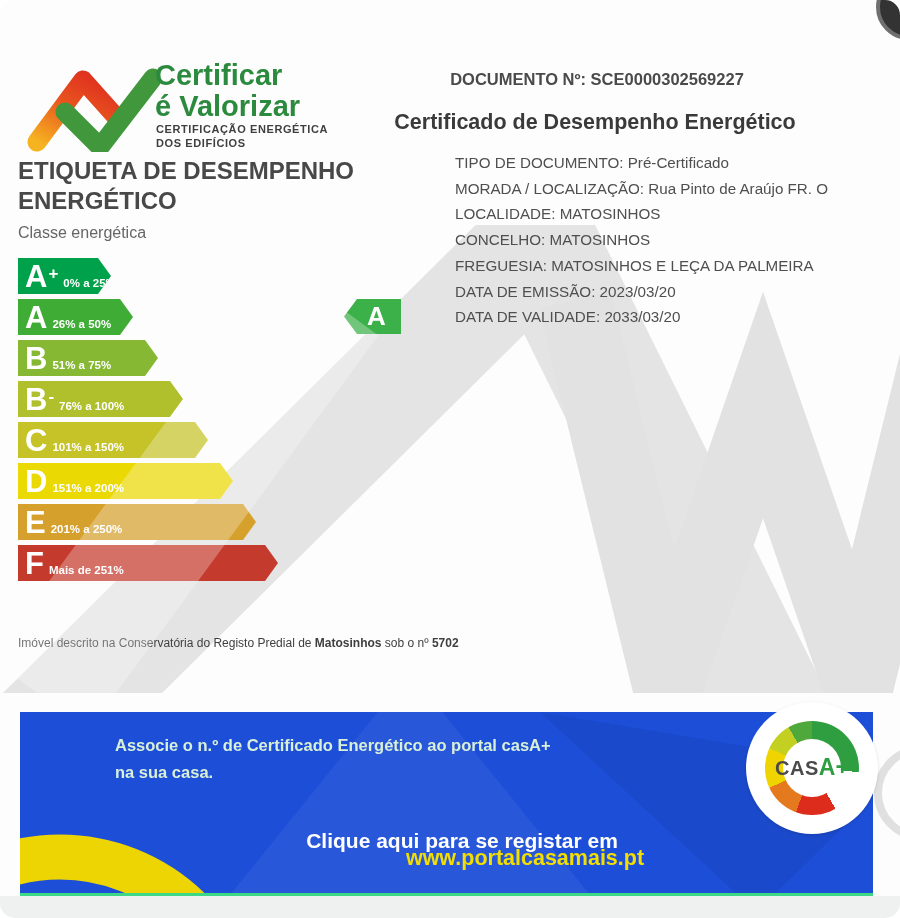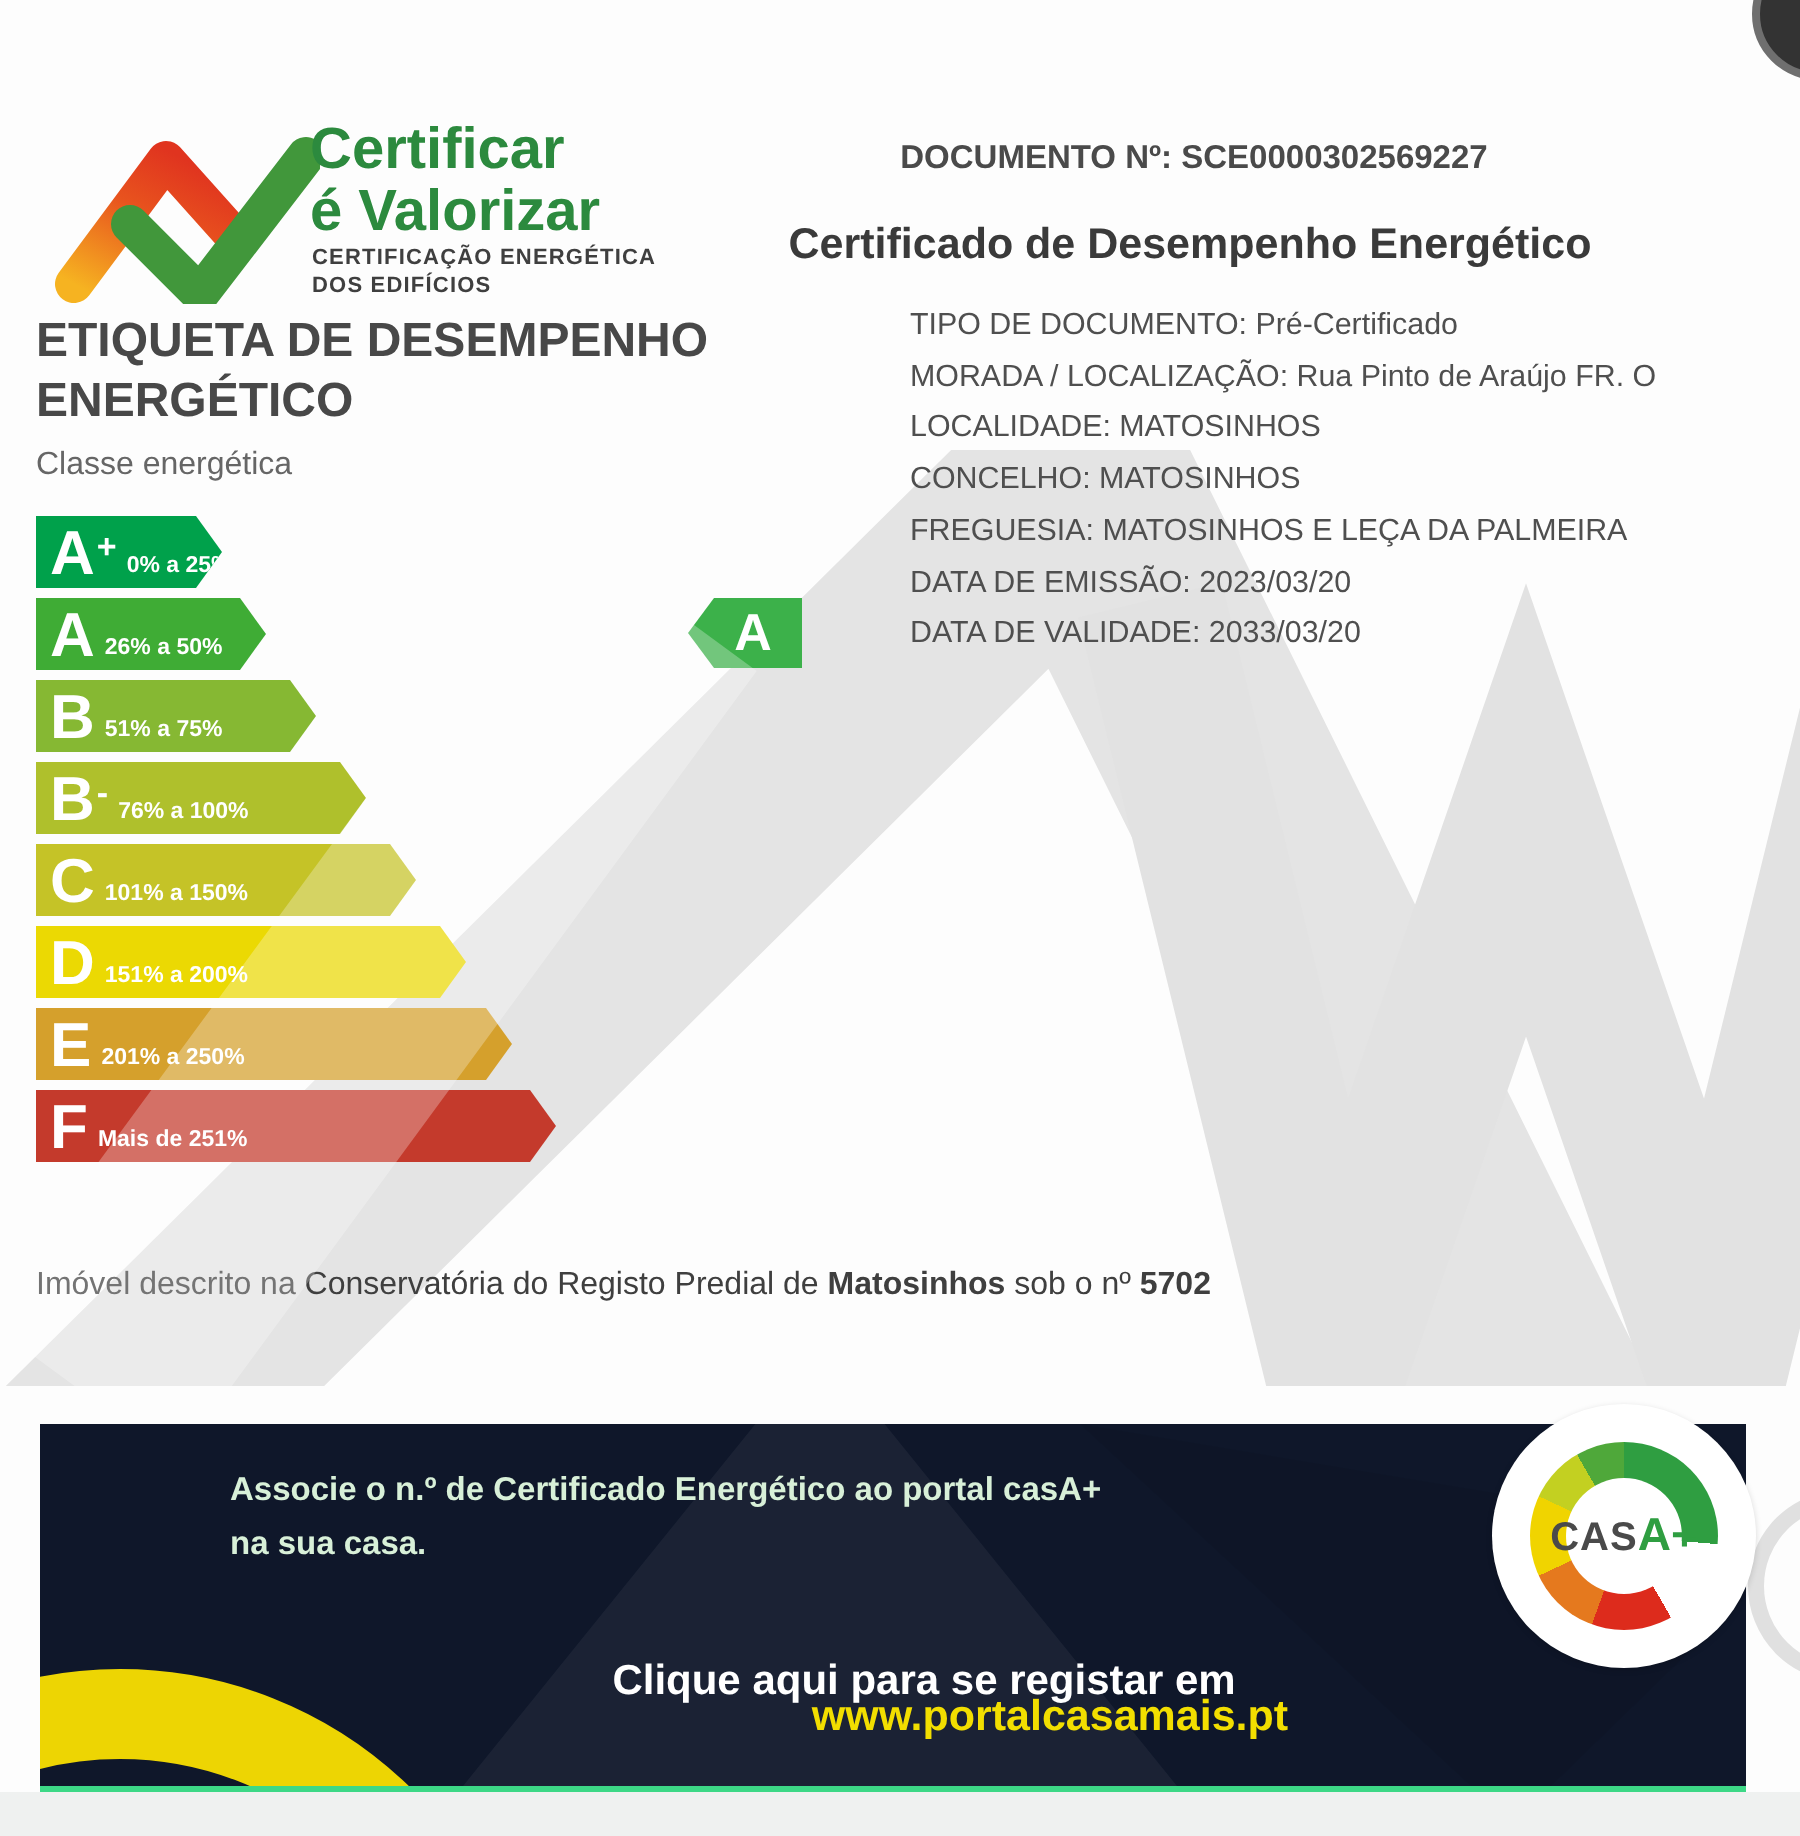--- a/index.html
+++ b/index.html
@@ -1,17 +1,17 @@
 <!DOCTYPE html>
 <html><head>
 <meta charset="utf-8">
 <style>
   html,body{margin:0;padding:0;background:#fff;}
   .page{position:relative;width:900px;height:918px;overflow:hidden;background:#fdfdfd;
-        font-family:"Liberation Sans", sans-serif;}
+        font-family:"Liberation Sans", sans-serif;border-radius:15px;}
   .abs{position:absolute;}
   
   .logo-icon{left:25px;top:50px;width:135px;height:102px;}
   .logo-title{left:155px;top:60px;font-size:29px;font-weight:bold;color:#2C8A3E;line-height:31px;white-space:nowrap;}
   .logo-sub{left:156px;font-size:11px;font-weight:bold;color:#3f3f3f;letter-spacing:.6px;white-space:nowrap;}
   
   .doc-number{left:397px;top:70px;width:400px;text-align:center;font-size:16.5px;font-weight:bold;color:#4a4a4a;}
   .doc-title{left:330px;top:110px;width:530px;text-align:center;font-size:21.5px;font-weight:bold;color:#3a3a3a;}
   .doc-fields{left:455px;top:150px;font-size:15.2px;color:#4f4f4f;line-height:25.7px;}
   
@@ -26,21 +26,21 @@
        clip-path:polygon(0 0,calc(100% - 13px) 0,100% 50%,calc(100% - 13px) 100%,0 100%);}
   .bar .bl{font-size:31px;font-weight:bold;line-height:34px;padding-left:7px;}
   .bar .bl sup{font-size:17px;font-weight:bold;vertical-align:8px;margin-left:1px;}
   .bar .br{font-size:11.5px;font-weight:bold;padding:0 0 5px 5px;white-space:nowrap;}
   .class-badge{left:344px;top:299px;width:57px;height:35px;background:#3CB14A;z-index:2;
        clip-path:polygon(13px 0,100% 0,100% 100%,13px 100%,0 50%);
        display:flex;align-items:center;justify-content:center;}
   .class-badge span{color:#fff;font-size:26px;font-weight:bold;padding-left:8px;}
   
   .perito{left:455px;top:592px;font-size:15.2px;color:#555;z-index:2;}
-  .property{left:18px;top:630px;font-size:16px;color:#3f3f3f;line-height:26px;z-index:2;}
+  .property{left:18px;top:630px;font-size:12px;color:#3f3f3f;line-height:26px;z-index:2;}
   .property b{font-weight:bold;}
   
   .banner{left:20px;top:712px;width:853px;height:181px;background:#0C8C41;overflow:hidden;z-index:2;
           border-bottom:3px solid #3DD886;}
   .banner .facet1{position:absolute;left:180px;top:-40px;width:420px;height:260px;background:rgba(255,255,255,.05);
           clip-path:polygon(0 100%,50% 0,100% 100%);}
   .banner .facet2{position:absolute;left:520px;top:0;width:360px;height:200px;background:rgba(0,0,0,.06);
           clip-path:polygon(0 0,100% 30%,60% 100%);}
   .banner .intro{position:absolute;left:95px;top:20px;font-size:16.5px;font-weight:bold;color:#D8F0D8;line-height:27px;}
   .banner .cta{position:absolute;left:192px;top:117px;width:500px;text-align:center;font-size:21px;font-weight:bold;color:#fff;}
@@ -146,21 +146,21 @@
 
   <svg class="abs wm-over" width="900" height="468" viewBox="0 0 900 468">
     <polyline points="40,470 330,75" fill="none" stroke="rgba(255,255,255,0.28)" stroke-width="120"></polyline>
   </svg>
 
 
   <div class="abs property">
     <div id="prop-line1"><span>Imóvel descrito na Conservatória do Registo Predial de </span><b>Matosinhos</b><span> sob o nº </span><b>5702</b></div>
   </div>
 
-  <div class="abs banner" style="background: #0f172a;">
+  <div class="abs banner" style="background: #1d4ed8;">
     <div class="facet1"></div>
     <div class="facet2"></div>
     <svg class="abs" style="left:-60px;top:40px" width="320" height="160" viewBox="0 0 320 160">
       <circle cx="100" cy="290" r="185" fill="none" stroke="#EDD503" stroke-width="45"></circle>
     </svg>
     <div class="intro" id="banner-intro">
         <div>Associe o n.º de Certificado Energético ao portal casA+</div>
         <div>na sua casa.</div>
       </div>
     <div class="cta">Clique aqui para se registar em</div>

